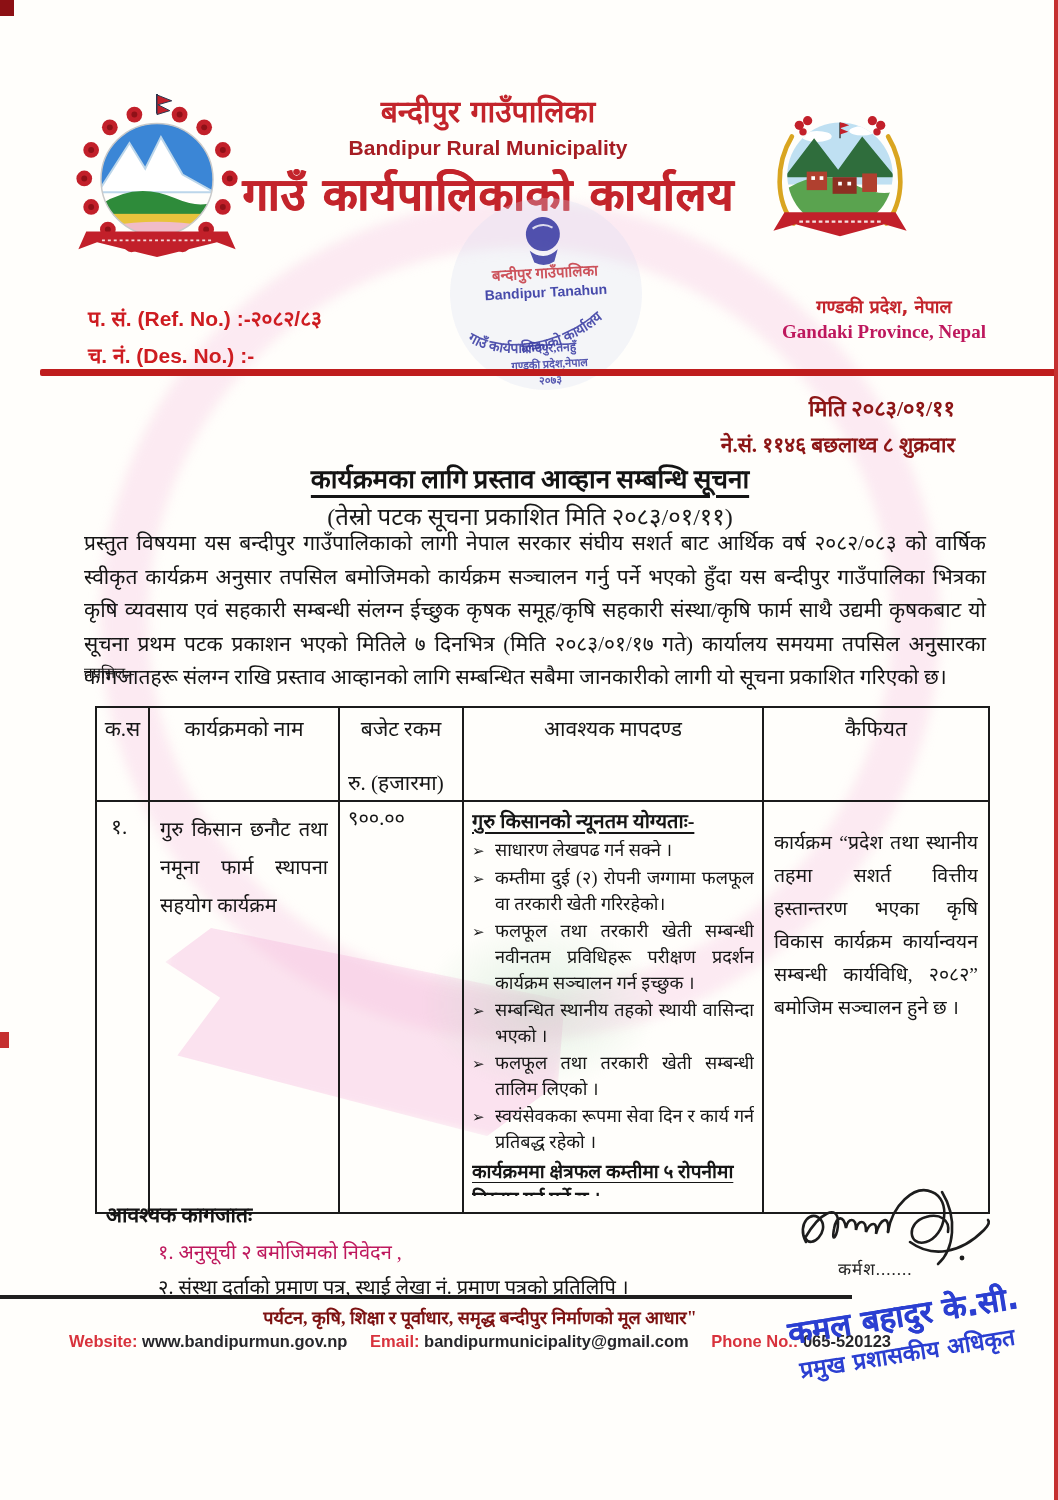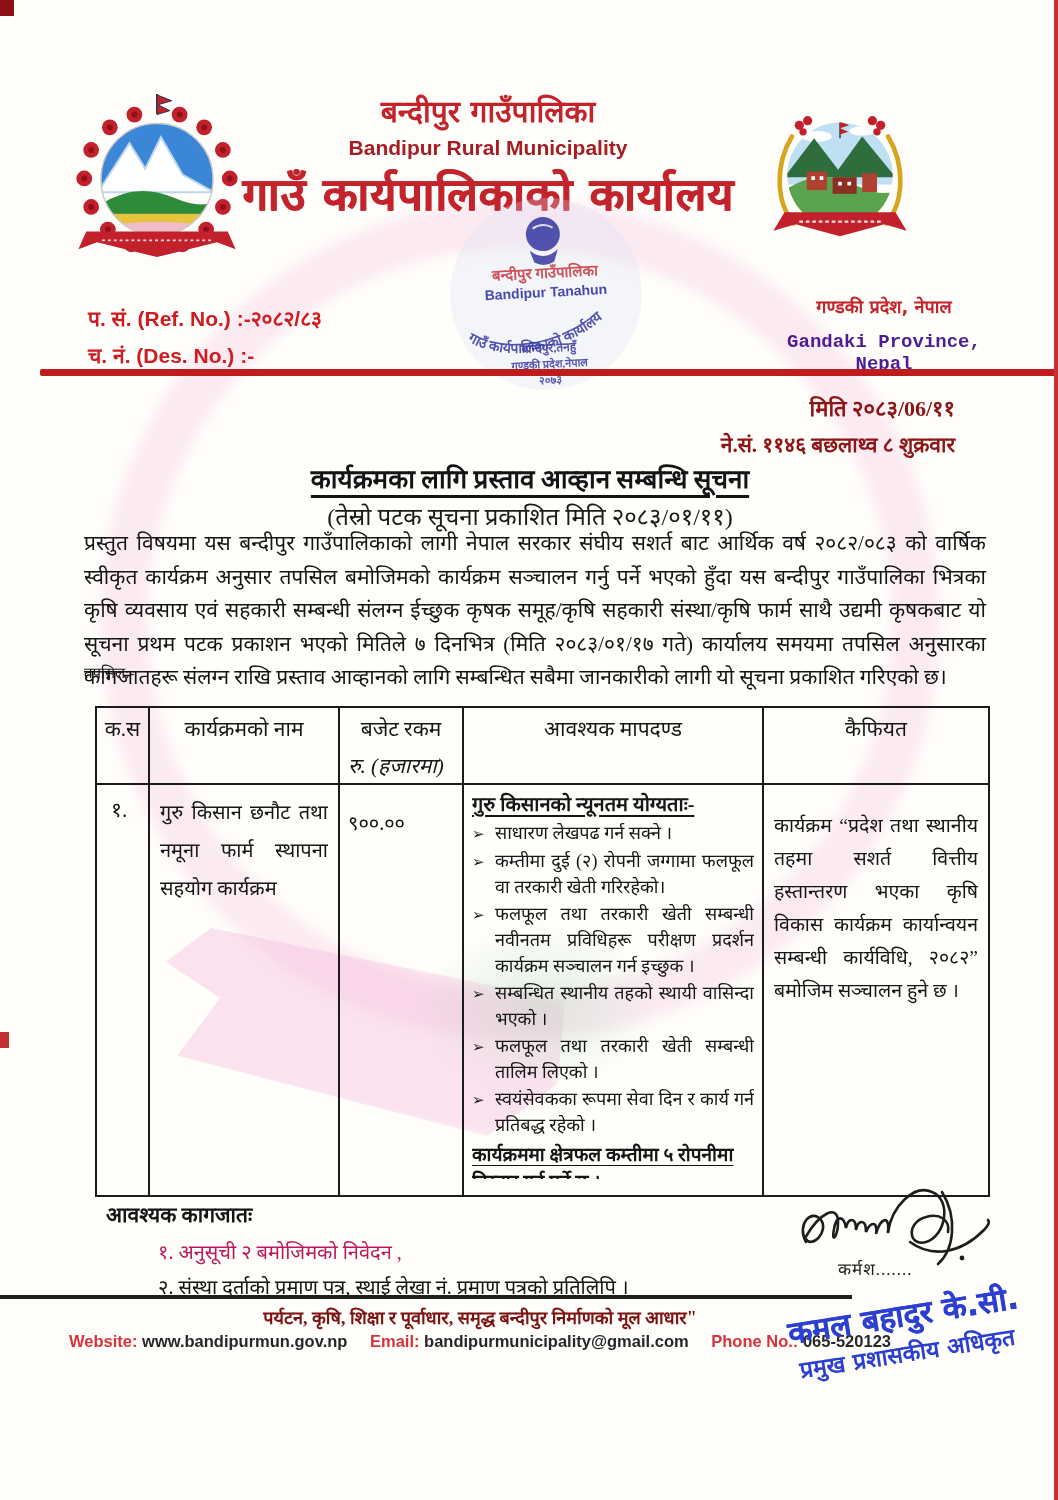--- a/index.html
+++ b/index.html
@@ -31,21 +31,21 @@
   .emblem-left { position:absolute; left:56px; top:90px; width:202px; height:172px; }
   .emblem-right { position:absolute; left:766px; top:104px; width:148px; height:150px; }
   .head-center { position:absolute; left:212px; top:90px; width:552px; text-align:center; }
   .np-title  { font-family:"DejaVu Sans",sans-serif; font-weight:bold; font-size:30px; color:#c3242b; }
   .en-title  { font-family:"Liberation Sans",sans-serif; font-weight:bold; font-size:21px; color:#a61d23; margin-top:5px; }
   .np-office { font-family:"DejaVu Sans",sans-serif; font-weight:bold; font-size:45px; color:#c3242b; margin-top:2px;
                letter-spacing:1px; text-shadow:1px 0 0 #c3242b; }
   .en-office { font-family:"Liberation Sans",sans-serif; font-weight:bold; font-size:27px; color:#a61d23; margin-top:4px; }
   .province  { position:absolute; left:756px; top:270px; width:256px; text-align:center; }
   .province-np { font-family:"DejaVu Sans",sans-serif; font-weight:bold; font-size:18px; color:#c3242b;margin-top:24px; }
-  .province-en { font-family:Liberation Mono, monospace; font-weight:bold; font-size:19px; color:#4c1d95; margin-top:13px; }
+  .province-en { font-family:Liberation Serif, serif; font-weight:bold; font-size:19px; color:#be185d; margin-top:3px; }
 
   .refline { position:absolute; left:88px; font-size:21px; color:#ce1c21; font-family:"Liberation Sans",sans-serif; }
   .refline .np { font-weight:bold; }
   .refline .en { font-weight:bold; }
   .ref1 { top:304px; } .ref2 { top:341px; }
   .red-rule { position:absolute; left:40px; top:369px; width:1018px; height:7px; background:#bf1d1d; border-radius:2px; }
 
   
   .stamp { position:absolute; left:444px; top:192px; width:204px; height:204px; transform:rotate(-3deg); opacity:0.92; }
 
@@ -61,25 +61,25 @@
   
   .bodytext { position:absolute; left:84px; top:527px; width:902px; font-size:21px; line-height:33.5px;
               text-align:justify; color:#141414; }
   .tapasil { position:absolute; left:84px; top:662px; font-size:15px; color:#141414; }
 
   
   .dtable { position:absolute; left:95px; top:706px; width:893px; border-collapse:collapse; table-layout:fixed; }
   .dtable th, .dtable td { border:2px solid #1b1b1b; vertical-align:top; font-weight:normal; }
   .dtable th { font-size:21px; padding:6px 4px 4px; text-align:center; }
   .th-budget .b1 { text-align:center; }
-  .th-budget .b2 { text-align:left; padding-left:4px; margin-top:9px;font-style:italic; }
+  .th-budget .b2 { text-align:left; padding-left:4px; margin-top:26px; }
   .cell-inner { overflow:hidden; }
   .td-sn  { font-size:21px; padding:10px 0 0 14px; }
   .td-prog{ font-size:20px; line-height:38px; padding:8px 10px; text-align:justify;border-radius:8px; }
-  .td-bud { font-size:20px; padding:24px 0 0 8px; }
+  .td-bud { font-size:20px; padding:2px 0 0 8px; }
   .td-crit{ font-size:18px; line-height:26px; padding:6px 8px 16px 8px; }
   .crit-title { font-size:20px; font-weight:bold; text-decoration:underline; text-underline-offset:4px; margin-bottom:3px; }
   .crit-item { display:flex; gap:9px; margin-bottom:1px; }
   .crit-marker { flex:0 0 14px; font-size:15px; padding-top:1px; }
   .crit-text { flex:1; text-align:justify; }
   .crit-note { font-size:19px; line-height:27px; font-weight:bold; text-decoration:underline;
                text-underline-offset:4px; margin-top:3px; }
   .td-rem { font-size:19.5px; line-height:33px; padding:24px 10px; text-align:justify; font-weight:bold; }
 
   
@@ -248,21 +248,21 @@
       <span class="np">:-२०८२/८३</span>
     </div>
     <div class="refline ref2">
       <span class="np">च. नं.</span>
       <span class="en">(Des. No.)</span>
       <span class="np">:-</span>
     </div>
     <div class="red-rule"></div>
 
     <div class="dateblock">
-      <div class="l1">मिति २०८३/06/११</div>
+      <div class="l1">मिति २०८३/०१/११</div>
       <div class="l2">ने.सं. ११४६ बछलाथ्व ८ शुक्रवार</div>
     </div>
 
     <div class="notice-title">कार्यक्रमका लागि प्रस्ताव आव्हान सम्बन्धि सूचना</div>
     <div class="notice-sub">(तेस्रो पटक सूचना प्रकाशित मिति २०८३/०१/११)</div>
 
     <div class="bodytext">प्रस्तुत विषयमा यस बन्दीपुर गाउँपालिकाको लागी नेपाल सरकार संघीय सशर्त बाट आर्थिक वर्ष २०८२/०८३ को  वार्षिक स्वीकृत कार्यक्रम अनुसार तपसिल बमोजिमको कार्यक्रम सञ्चालन गर्नु पर्ने भएको हुँदा यस बन्दीपुर गाउँपालिका भित्रका कृषि व्यवसाय एवं सहकारी सम्बन्धी संलग्न ईच्छुक कृषक समूह/कृषि सहकारी संस्था/कृषि फार्म साथै उद्यमी कृषकबाट यो सूचना प्रथम पटक प्रकाशन भएको मितिले ७ दिनभित्र (मिति २०८३/०१/१७ गते) कार्यालय समयमा  तपसिल अनुसारका कागजातहरू संलग्न राखि प्रस्ताव आव्हानको लागि सम्बन्धित सबैमा जानकारीको लागी यो सूचना प्रकाशित गरिएको छ।</div>
     <div class="tapasil">तपसिल:-</div>
 
     <table class="dtable">

